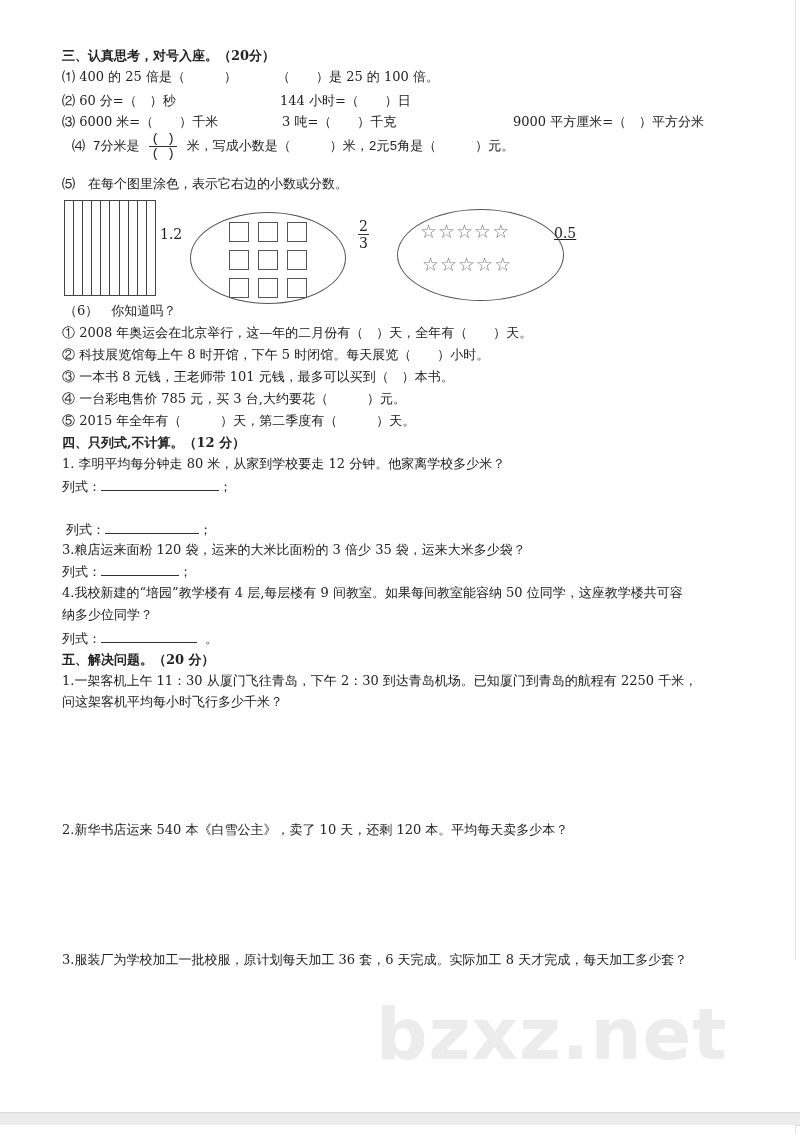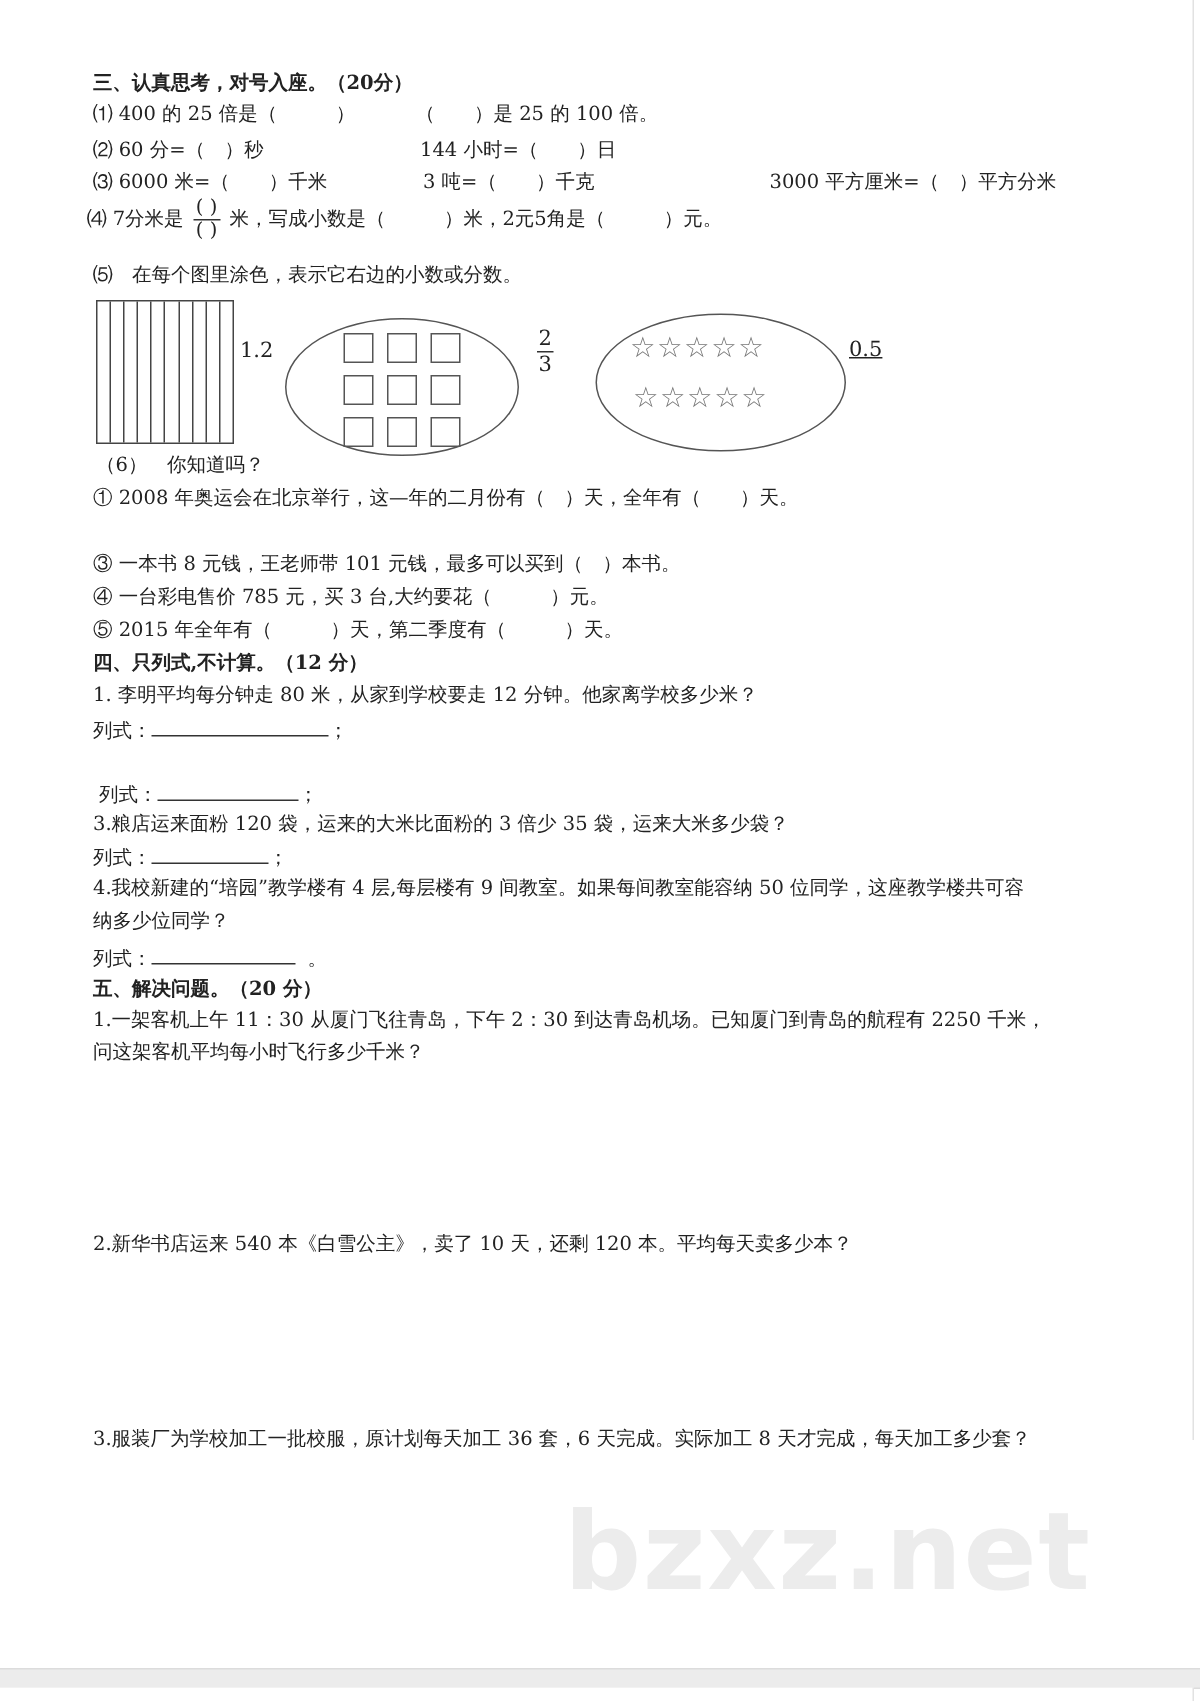--- a/index.html
+++ b/index.html
@@ -59,23 +59,23 @@
 
 <div class="page">
 
   <div class="line bold" style="left:62px; top:48px;">三、认真思考，对号入座。（20分）</div>
   <div class="line" style="left:62px; top:69px;">⑴ 400 的 25 倍是（　　　）</div>
   <div class="line" style="left:277px; top:69px;">（　　）是 25 的 100 倍。</div>
   <div class="line" style="left:62px; top:93px;">⑵ 60 分=（　）秒</div>
   <div class="line" style="left:280px; top:93px;">144 小时=（　　）日</div>
   <div class="line" style="left:62px; top:114px;">⑶ 6000 米=（　　）千米</div>
   <div class="line" style="left:282px; top:114px;">3 吨=（　　）千克</div>
-  <div class="line" style="left:513px; top:114px;">3000 平方厘米=（　）平方分米</div>
+  <div class="line" style="left:513px; top:114px;">9000 平方厘米=（　）平方分米</div>
 
-  <div class="line" style="left:58px; top:132px;">
+  <div class="line" style="left:72px; top:132px;font-family:Liberation Mono, monospace;">
     <span>⑷ 7分米是</span>
     <span class="frac">
       <span class="num">(  )</span>
       <span>(  )</span>
     </span>
     <span>米，写成小数是（　　　）米，2元5角是（　　　）元。</span>
   </div>
 
   <div class="line" style="left:62px; top:176px;">⑸　在每个图里涂色，表示它右边的小数或分数。</div>
 
@@ -106,24 +106,25 @@
       <div class="sq"></div>
   </div>
   <div class="label-num" style="left:358px; top:218px; text-align:center; line-height:16px;">
     <div style="border-bottom:1px solid #333; padding:0 1px;">2</div>
     <div>3</div>
   </div>
 
   <div class="ellipse" style="left:397px; top:209px; width:165px; height:90px;"></div>
   <div class="star-row" style="left:420px; top:220px;">☆☆☆☆☆</div>
   <div class="star-row" style="left:422px; top:253px;">☆☆☆☆☆</div>
-  <div class="label-num" style="left:566px; top:225px;text-decoration:underline;">0.5</div>
+  <div class="label-num" style="left:554px; top:225px;text-decoration:underline;">0.5</div>
 
   <div class="line" style="left:64px; top:303px;">（6）　你知道吗？</div>
   <div class="line" style="left:62px; top:325px;">① 2008 年奥运会在北京举行，这—年的二月份有（　）天，全年有（　　）天。</div>
+  <div class="line" style="left:62px; top:347px;">②  科技展览馆每上午 8 时开馆，下午 5 时闭馆。每天展览（　　）小时。</div>
   <div class="line" style="left:62px; top:369px;">③  一本书 8 元钱，王老师带 101 元钱，最多可以买到（　）本书。</div>
   <div class="line" style="left:62px; top:391px;">④  一台彩电售价 785 元，买 3 台,大约要花（　　　）元。</div>
   <div class="line" style="left:62px; top:413px;">⑤ 2015 年全年有（　　　）天，第二季度有（　　　）天。</div>
 
   <div class="line bold" style="left:62px; top:435px;">四、只列式,不计算。（12 分）</div>
   <div class="line" style="left:62px; top:456px;">1. 李明平均每分钟走 80 米，从家到学校要走 12 分钟。他家离学校多少米？</div>
   <div class="line" style="left:62px; top:478px;">
     <span>列式：</span><span class="blank-line" style="width:118px;"></span><span>；</span>
   </div>
   <div class="line" style="left:66px; top:521px;">

